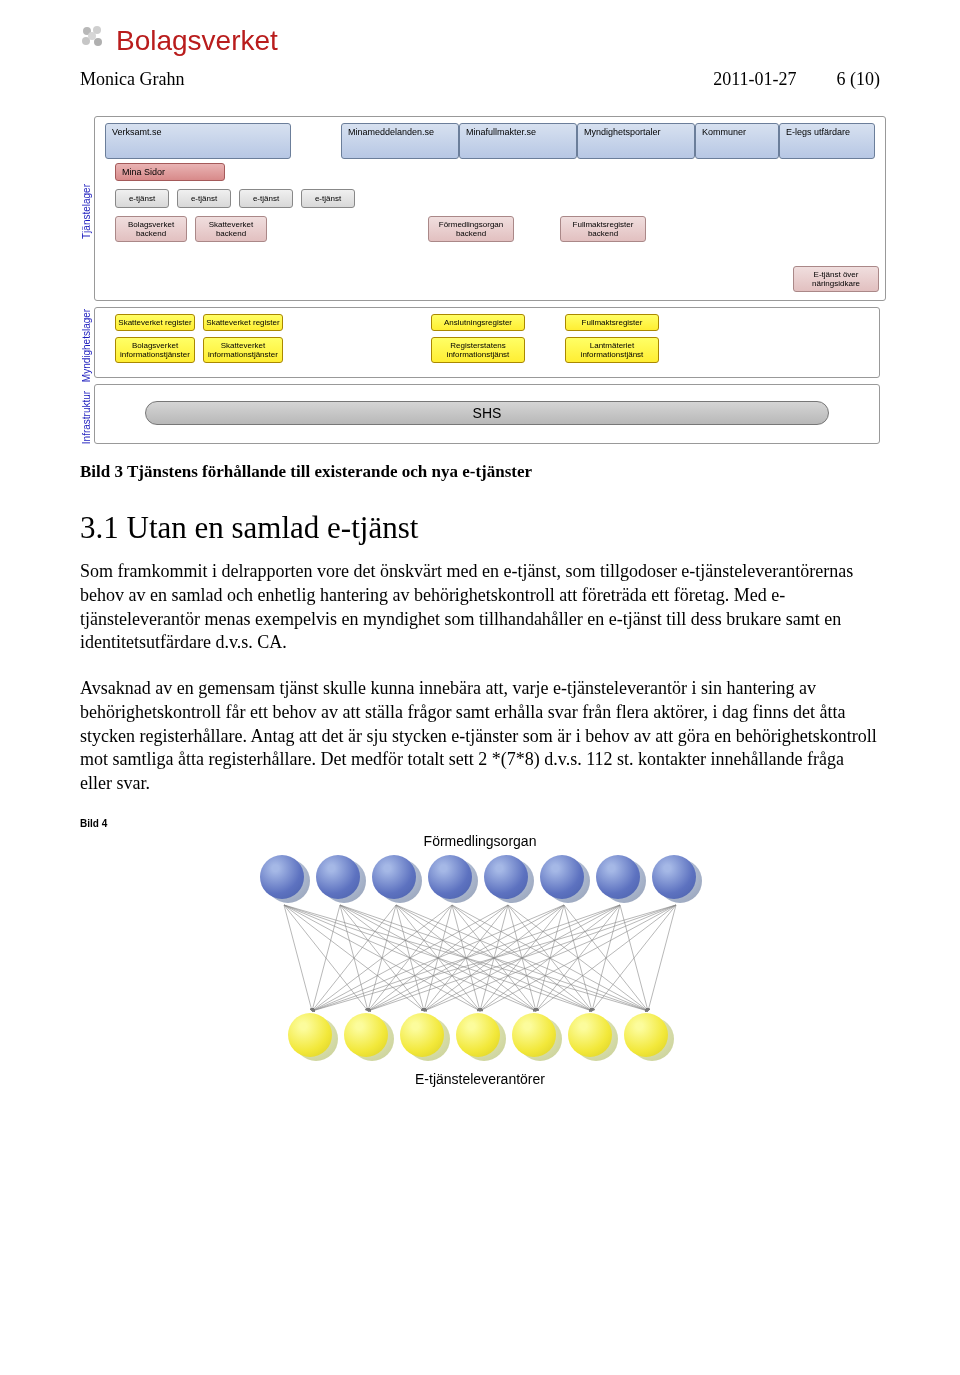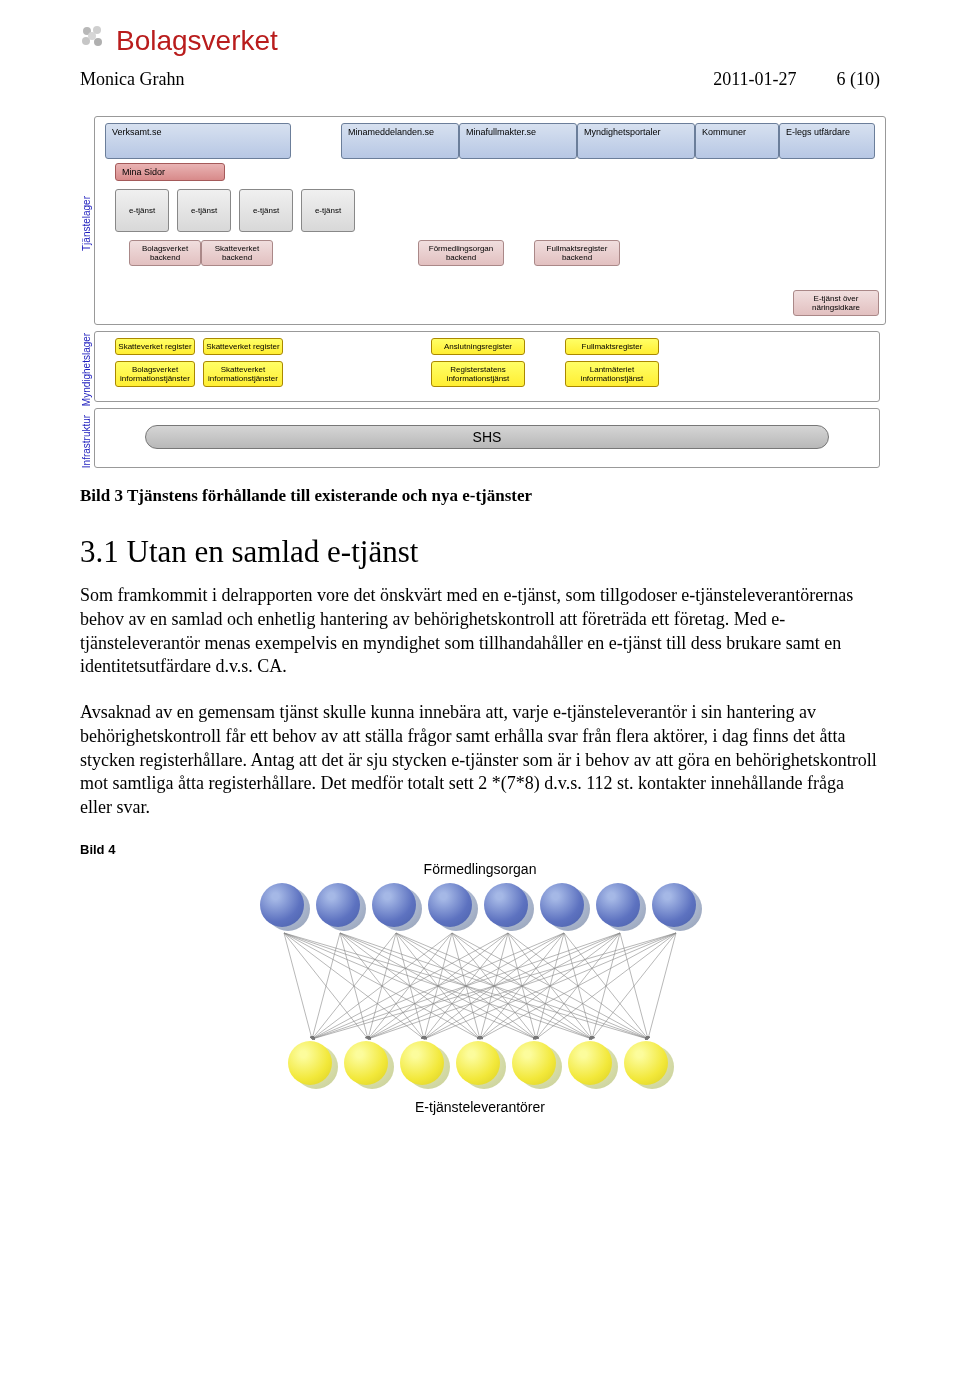--- a/index.html
+++ b/index.html
@@ -12,33 +12,33 @@
 .diag-row{display:flex;flex-direction:row;}
 .vlabel{width:14px;font-family:Arial, sans-serif;font-size:10px;color:#1b1bbd;display:flex;align-items:center;justify-content:center;}
 .vlabel span{transform:rotate(-90deg);white-space:nowrap;}
 .layerbox{flex:1;border:1px solid #999;border-radius:3px;margin-bottom:6px;padding:6px 10px 8px 10px;}
 .topboxes{display:flex;margin-bottom:4px;}
 .bluebox{background:linear-gradient(#d7e1f0,#b7c7e4);border:1px solid #6b7e9a;border-radius:3px;font-family:Arial,sans-serif;font-size:9px;padding:3px 6px;height:28px;}
 .bluebox.big{width:172px;}
 .bluebox.med{width:104px;}
 .redbox{background:linear-gradient(#e9b4b4,#d88a8a);border:1px solid #a45a5a;border-radius:3px;font-family:Arial,sans-serif;font-size:9px;padding:3px 6px;width:96px;margin-left:10px;margin-top:2px;margin-bottom:6px;}
 .etrow{display:flex;gap:8px;margin-left:10px;margin-top:8px;margin-bottom:8px;}
-.etbox{background:linear-gradient(#f0f0f0,#d8d8d8);border:1px solid #888;border-radius:3px;font-family:Arial,sans-serif;font-size:8px;text-align:center;width:48px;padding:16px 2px;}
-.backrow{display:flex;margin-left:24px;position:relative;}
+.etbox{background:linear-gradient(#f0f0f0,#d8d8d8);border:1px solid #888;border-radius:3px;font-family:Arial,sans-serif;font-size:8px;text-align:center;width:48px;padding:4px 2px;}
+.backrow{display:flex;gap:8px;margin-left:10px;position:relative;}
 .backbox{background:linear-gradient(#f0dede,#e2c0c0);border:1px solid #a88;border-radius:3px;font-family:Arial,sans-serif;font-size:8px;text-align:center;width:66px;padding:3px 2px;}
 .gapwide{width:145px;}
 .yellowrow{display:flex;gap:8px;margin-left:10px;margin-bottom:6px;}
 .ybox{background:linear-gradient(#ffff66,#ffee33);border:1px solid #aa8800;border-radius:3px;font-family:Arial,sans-serif;font-size:8px;text-align:center;width:74px;padding:3px 2px;}
 .gapy{width:132px;}
 .shsbox{background:linear-gradient(#d5d5d5,#b8b8b8);border:1px solid #777;border-radius:12px;font-family:Arial,sans-serif;font-size:14px;text-align:center;margin:10px 40px;padding:3px;}
 .caption{font-weight:bold;font-size:17px;margin:12px 80px 18px 80px;}
 .heading{font-size:31px;margin:28px 80px 14px 80px;}
 .body{font-size:18px;line-height:1.32;margin:0 80px 0 80px;text-align:left;}
 .body p{margin:0 0 22px 0;}
-.small{font-family:Arial,sans-serif;font-size:13px;font-weight:bold;margin:8px 80px 2px 80px;}
+.small{font-family:Arial,sans-serif;font-size:10px;font-weight:bold;margin:8px 80px 2px 80px;}
 .center-label{font-family:Arial,sans-serif;font-size:14px;text-align:center;margin:4px 0;}
 .graph{display:flex;flex-direction:column;align-items:center;margin:6px 0 10px 0;}
 .noderow{display:flex;gap:8px;}
 .dotwrap{position:relative;width:48px;height:48px;}
 .dotshadow{position:absolute;top:4px;left:6px;width:44px;height:44px;border-radius:50%;background:radial-gradient(circle at 35% 30%, #88a0cc 15%, #4e638c 80%);opacity:0.55}
 .dotblue{position:absolute;top:0;left:0;width:44px;height:44px;border-radius:50%;background:radial-gradient(circle at 35% 30%, #a5b8e6 8%, #5d72c0 60%, #495fa8 100%);}
 .dotyellow{position:absolute;top:0;left:0;width:44px;height:44px;border-radius:50%;background:radial-gradient(circle at 35% 30%, #fcfc9c 8%, #f2e83a 60%, #d8cc22 100%);}
 .dotyshadow{position:absolute;top:4px;left:6px;width:44px;height:44px;border-radius:50%;background:radial-gradient(circle at 35% 30%, #ccd688 15%, #a6b24e 80%);opacity:0.55}
 .lines-svg{display:block;}
 </style>

